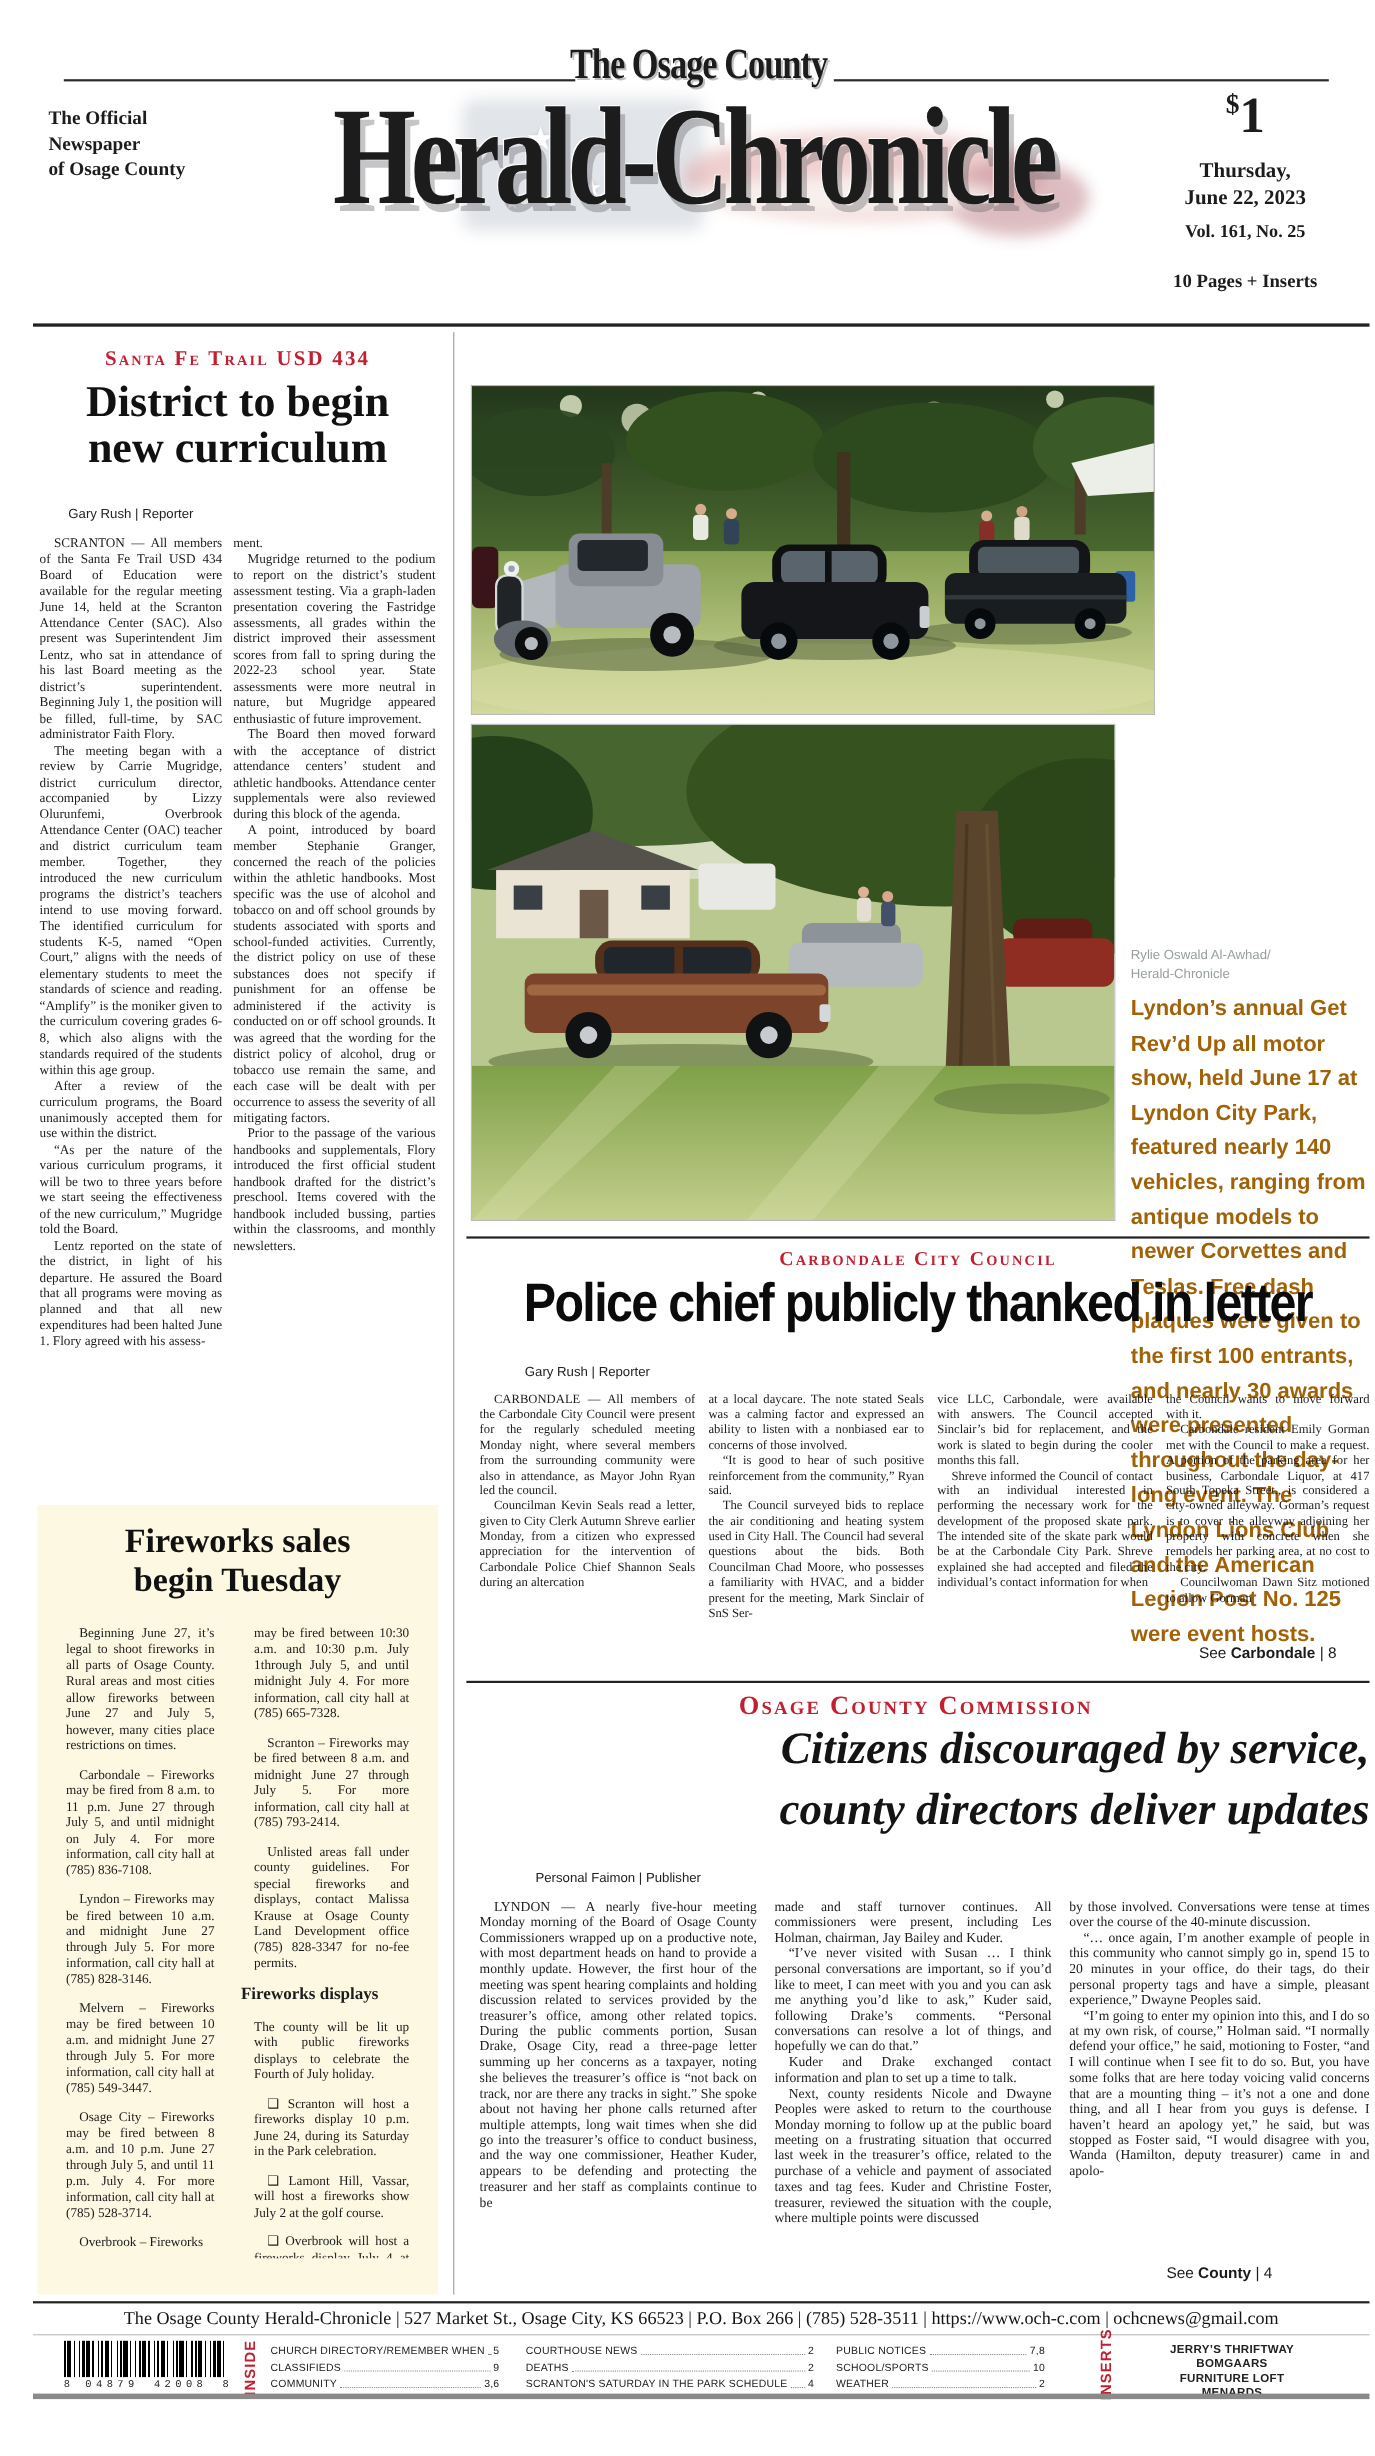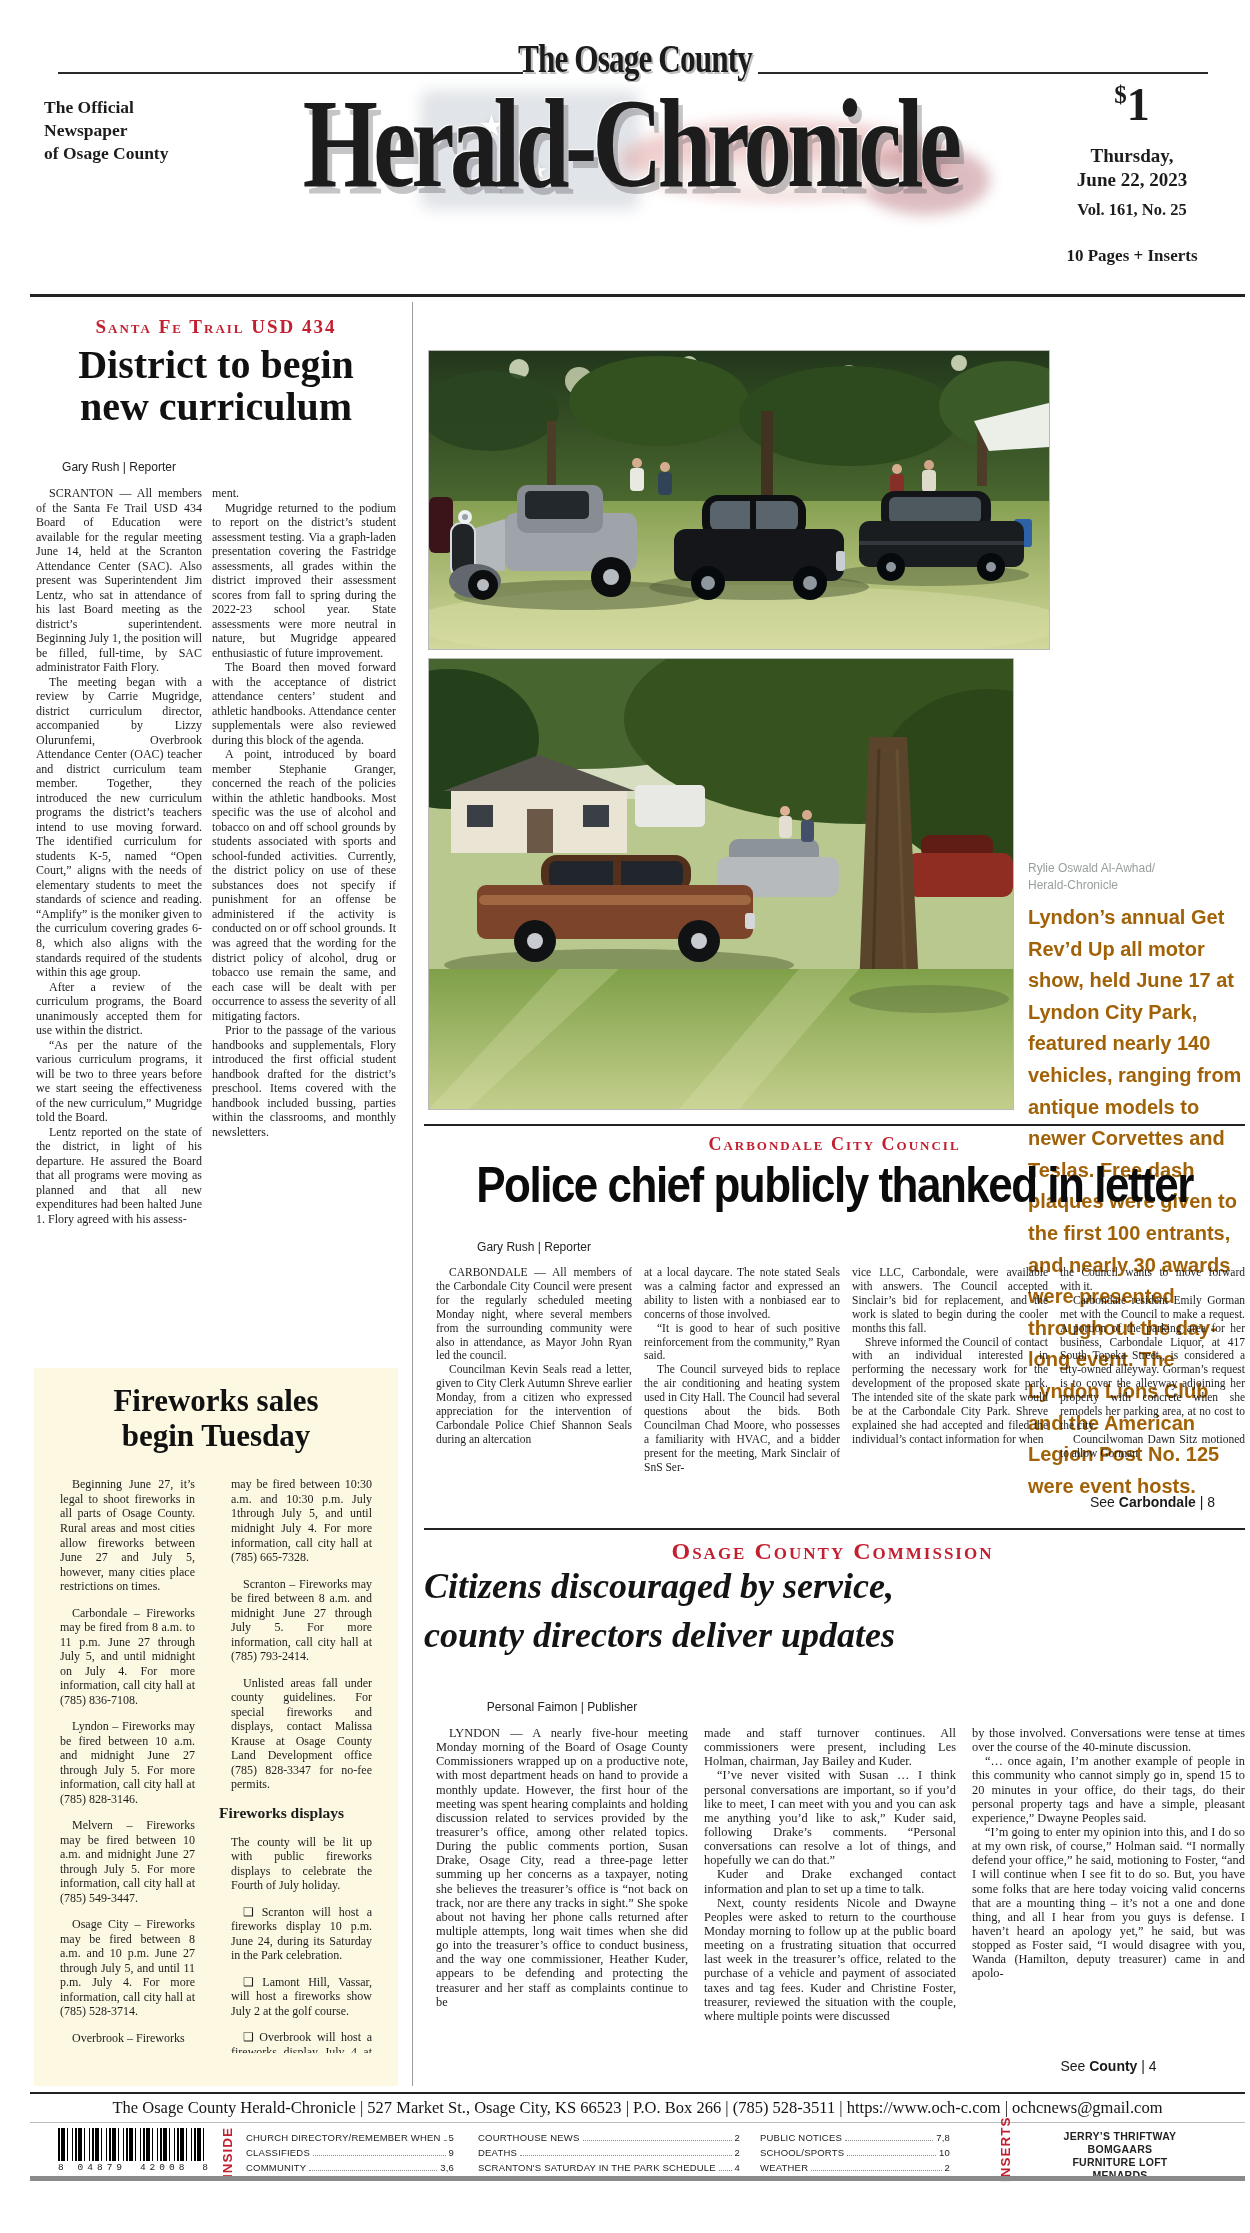--- a/index.html
+++ b/index.html
@@ -47,21 +47,21 @@
   
   .photo{display:block;border:1px solid #b9b9b9;}
   .credit{font-family:"Liberation Sans", sans-serif;font-size:12px;line-height:1.45;color:#98a09e;}
   .caption{font-family:"Liberation Sans", sans-serif;font-weight:bold;font-size:20px;line-height:1.58;color:#a16207;}
   
   .head-black{font-family:"Liberation Sans", sans-serif;font-weight:bold;font-size:44px;letter-spacing:-1.5px;
        text-align:center;color:#0b0b0b;transform:scale(1,1.12);white-space:nowrap;}
   .seemore{font-family:"Liberation Sans", sans-serif;font-size:14px;text-align:center;color:#1a1a1a;}
   .seemore b{font-weight:bold;}
   
-  .head-italic{font-style:italic;font-weight:bold;font-size:36px;text-align:left;color:#141414;letter-spacing:0;}
+  .head-italic{font-style:italic;font-weight:bold;font-size:41px;text-align:right;color:#141414;letter-spacing:0;}
   .commcol{font-size:12.4px;line-height:1.14;}
   
   .address{font-size:16.5px;text-align:center;color:#141414;}
   .barcode{left:58px;top:2128px;width:150px;}
   .bars{height:33px;background:repeating-linear-gradient(90deg,#000 0 2px,#fff 2px 3px,#000 3px 7px,#fff 7px 9px,#000 9px 10px,#fff 10px 14px,#000 14px 15px,#fff 15px 17px);}
   .bdigits{display:flex;justify-content:space-between;font-family:"Liberation Mono", monospace;font-size:9.5px;margin-top:1px;}
   .bdigits .grp{letter-spacing:4px;}
   .vlabel{writing-mode:vertical-rl;transform:rotate(180deg);font-family:"Liberation Sans", sans-serif;
       font-weight:bold;font-size:13.5px;color:#c22030;letter-spacing:1px;height:50px;}
   .toc{font-family:"Liberation Sans", sans-serif;}

